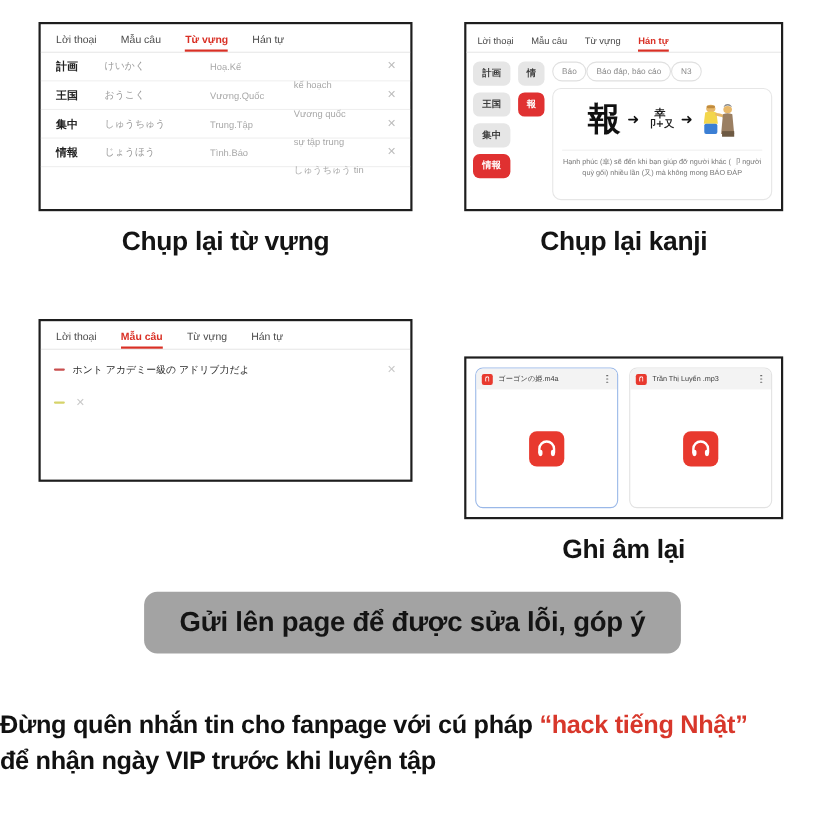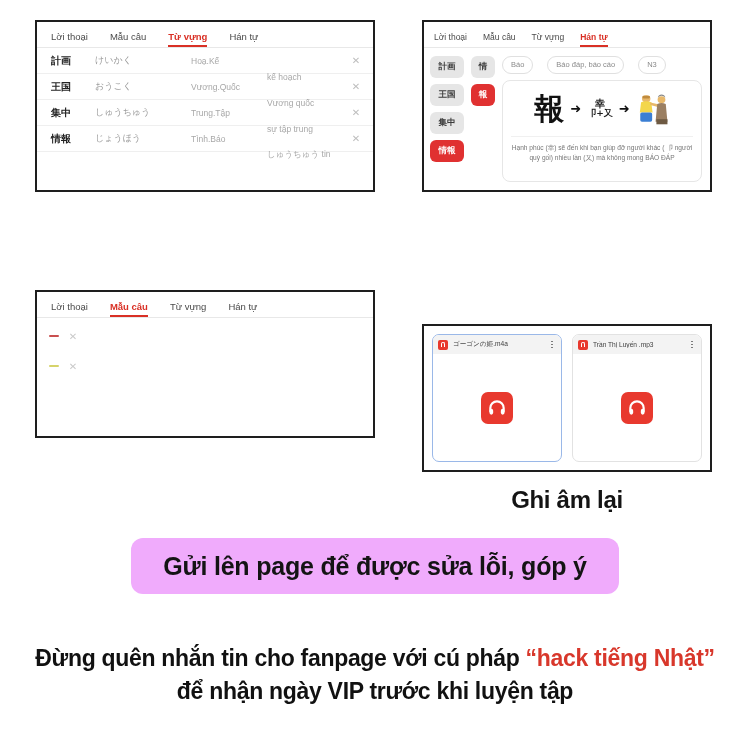--- a/index.html
+++ b/index.html
@@ -183,21 +183,21 @@
 
   .kmain {
     flex: 1 1 auto;
     display: flex;
     flex-direction: column;
     gap: 6px;
     min-width: 0;
   }
   .pillrow {
     display: flex;
-    gap: 14px;
+    gap: 0;
     align-items: center;
   }
   .pill {
     border: 1px solid #e0e0e0;
     border-radius: 12px;
     background: #fff;
     font-size: 7.5px;
     color: #8a8a8a;
     padding: 4px 8px;
     white-space: nowrap;
@@ -332,42 +332,42 @@
     justify-content: center;
   }
 
   
   .banner {
     position: absolute;
     left: 131px;
     top: 538px;
     width: 488px;
     height: 56px;
-    background: #f0abfc;
+    background: #a3a3a3;
     border-radius: 12px;
     display: flex;
     align-items: center;
     justify-content: center;
     box-sizing: border-box;
   }
   .banner-text {
     font-size: 25px;
     font-weight: 700;
     color: #141414;
     letter-spacing: -0.2px;
     white-space: nowrap;
   }
 
   
   .footer {
     position: absolute;
     left: 0;
     top: 642px;
     width: 750px;
-    text-align: center;
+    text-align: left;
   }
   .foot-line {
     font-size: 23px;
     font-weight: 700;
     color: #111;
     letter-spacing: -0.3px;
     line-height: 1.42;
     white-space: nowrap;
   }
   .foot-accent { color: #d8372b; }
@@ -412,20 +412,21 @@
         <div class="vrow">
           <div class="v-kanji">情報</div>
           <div class="v-kana">じょうほう</div>
           <div class="v-hanviet">Tình.Báo</div>
           <div class="v-mean">しゅうちゅう tin</div>
           <div class="v-close">✕</div>
         </div>
       </div>
 
     </div>
+    <div class="caption">Chụp lại từ vựng</div>
   </div>
 
   <div class="cell cell-tr">
     <div class="shot shot-kanji">
 
       <div class="tabbar sm">
         <div class="tab">Lời thoại</div>
         <div class="tab">Mẫu câu</div>
         <div class="tab">Từ vựng</div>
         <div class="tab active">Hán tự</div>
@@ -474,35 +475,37 @@
                 <path d="M25 14 q5 -2 10 0 l2 21 h-14 z" fill="#9b7f62"></path>
                 <rect x="24" y="32" width="13" height="6" fill="#6e5a43"></rect>
               </svg>
             </div>
             <div class="kexp">Hạnh phúc (幸) sẽ đến khi bạn giúp đỡ người khác ( 卩 người quỳ gối) nhiều lần (又) mà không mong BÁO ĐÁP</div>
           </div>
         </div>
 
       </div>
     </div>
+    <div class="caption">Chụp lại kanji</div>
   </div>
 
   <div class="cell cell-bl">
     <div class="shot shot-sent">
 
       <div class="tabbar">
         <div class="tab">Lời thoại</div>
         <div class="tab active">Mẫu câu</div>
         <div class="tab">Từ vựng</div>
         <div class="tab">Hán tự</div>
       </div>
 
       <div>
         <div class="srow">
           <div class="s-dash" style="background:#c94f4f"></div>
+          <div class="s-text">ホント アカデミー級の アドリブ力だよ</div>
           <div class="s-close">✕</div>
         </div>
         <div class="srow">
           <div class="s-dash" style="background:#d6d36a"></div>
           <div class="s-close">✕</div>
         </div>
       </div>
 
     </div>
   </div>

